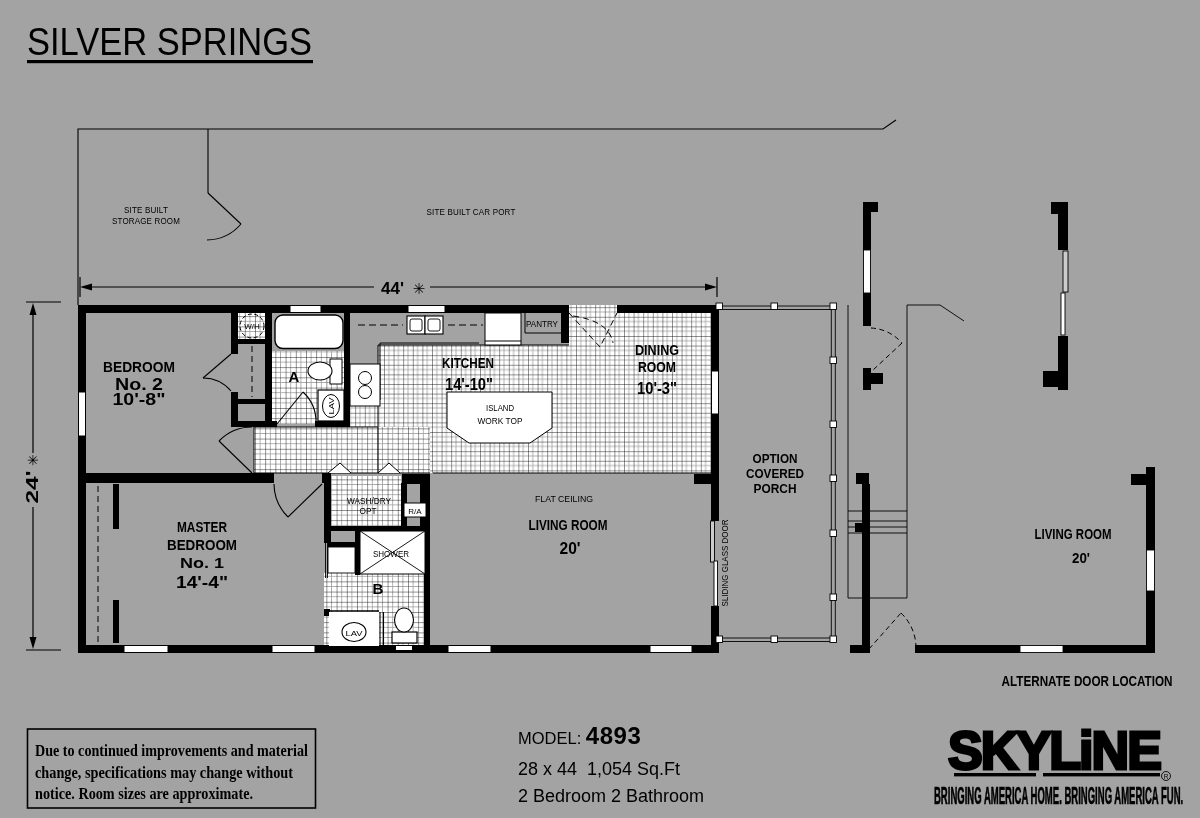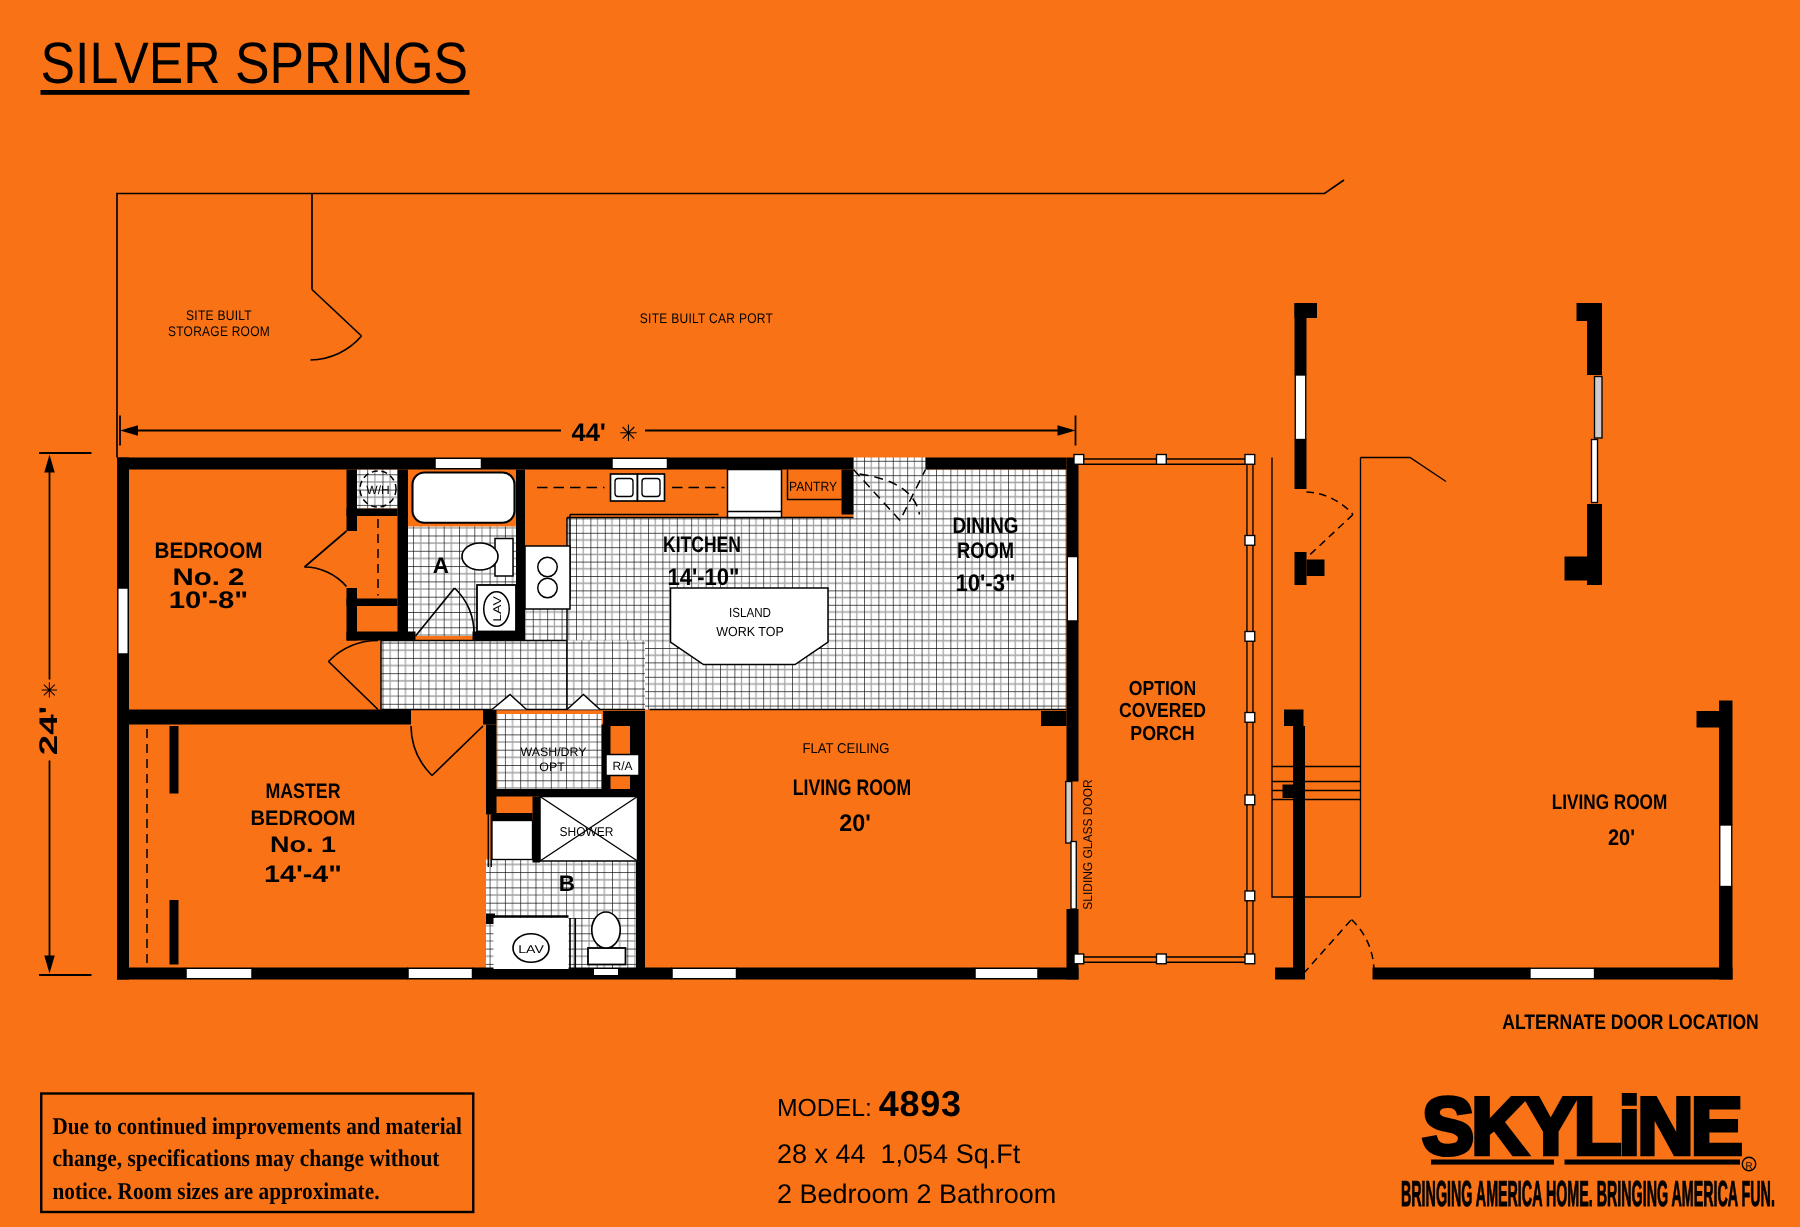--- a/index.html
+++ b/index.html
@@ -1,16 +1,16 @@
 <!DOCTYPE html>
 <html><head>
 <meta charset="utf-8">
 <style>
   html,body{margin:0;padding:0;background:#fff;}
-  .page{position:relative;width:1200px;height:818px;background:#f97316;overflow:hidden;
+  .page{position:relative;width:1200px;height:818px;background:#a3a3a3;overflow:hidden;
         font-family:"Liberation Sans",sans-serif;}
   svg{position:absolute;left:0;top:0;}
   text{fill:#000;}
 </style>
 </head>
 <body>
 <div class="page">
 <svg width="1200" height="818" viewBox="0 0 1200 818">
 <defs>
   <pattern id="tile" width="9.6" height="9.6" patternUnits="userSpaceOnUse">

